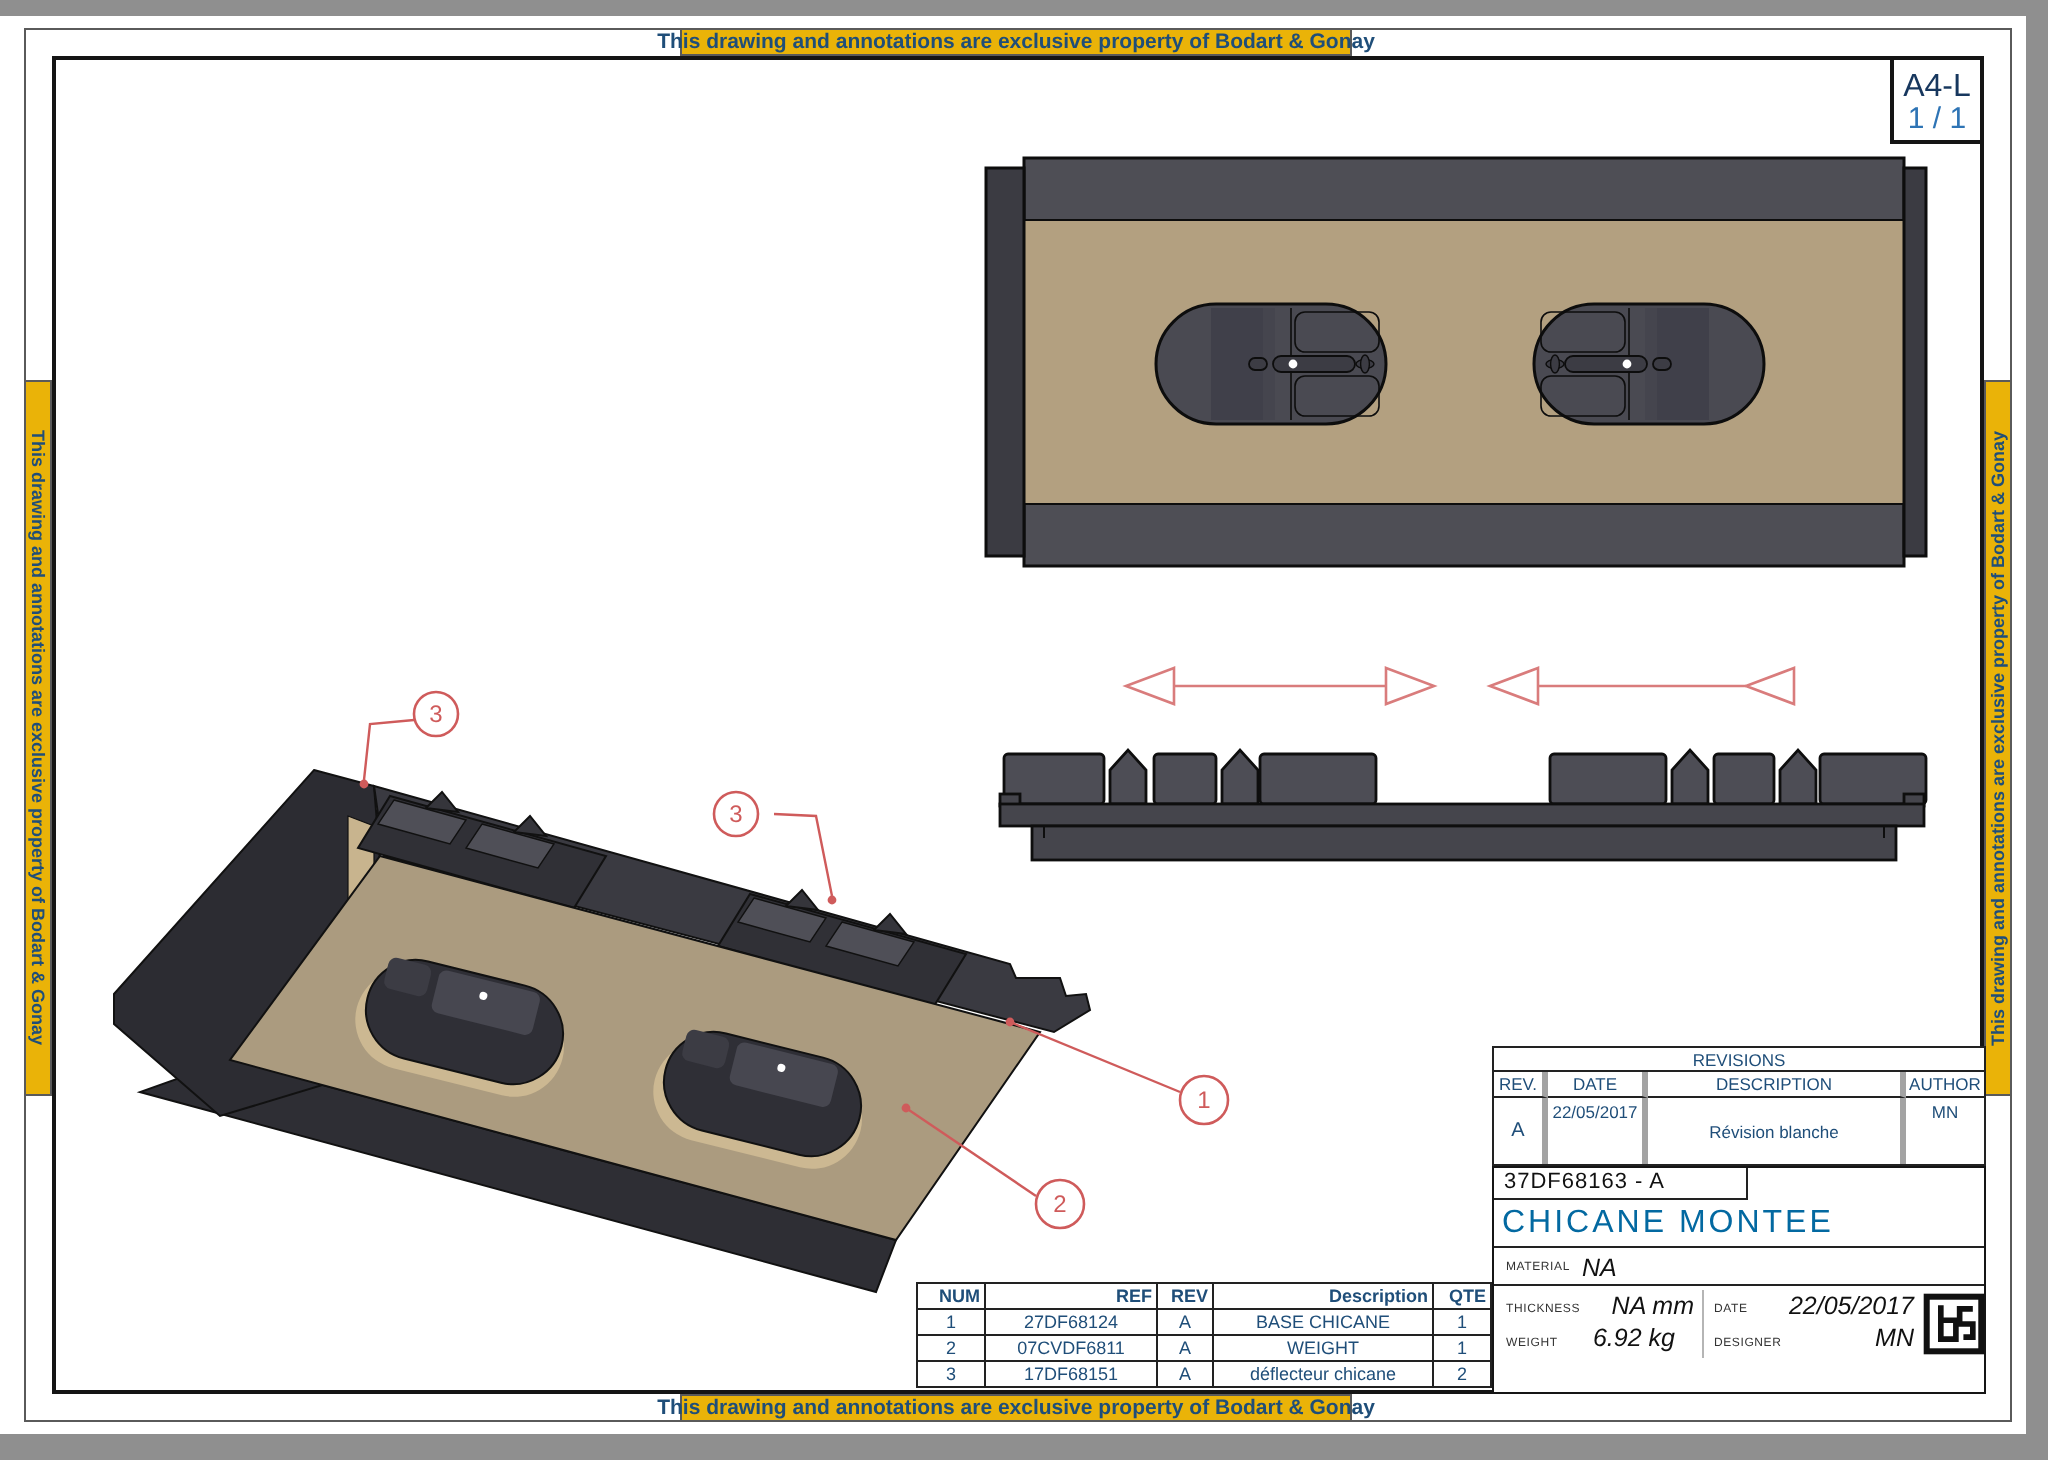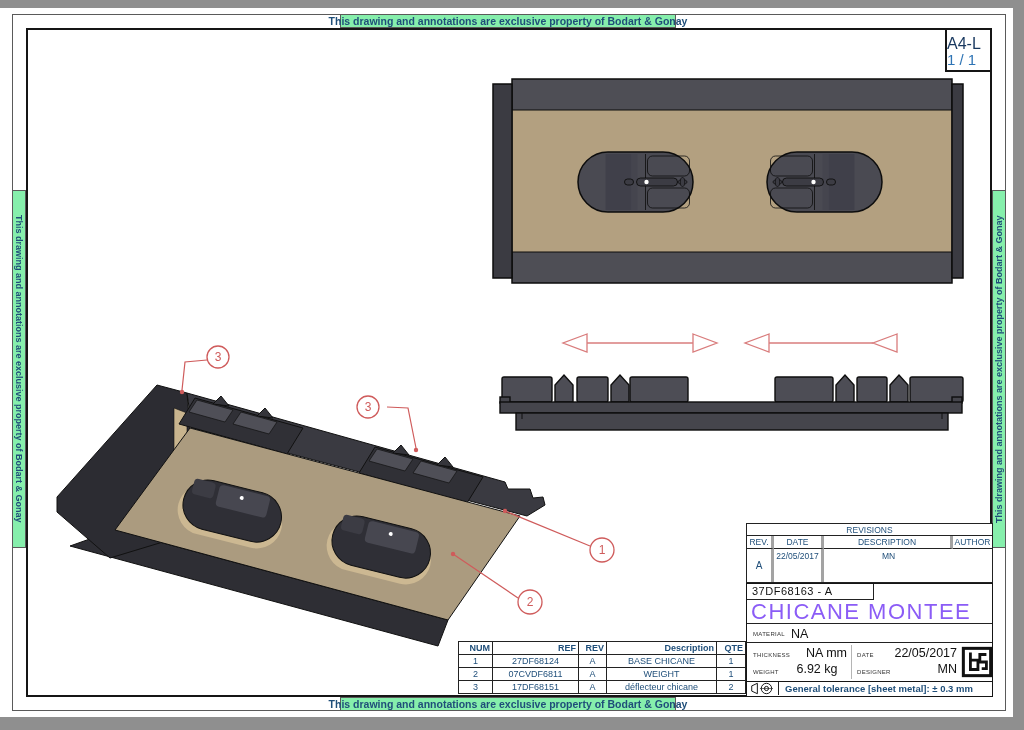--- a/index.html
+++ b/index.html
@@ -1,29 +1,29 @@
 <!DOCTYPE html>
 <html><head>
 <meta charset="utf-8">
 <style>
   html,body{margin:0;padding:0;background:#8f8f8f;font-family:"Liberation Sans",sans-serif;}
   .stage{position:relative;width:1024px;height:730px;background:#8f8f8f;overflow:hidden;}
   .sheet{position:absolute;left:0;top:8px;width:1013px;height:709px;background:#ffffff;}
   .abs{position:absolute;}
   .outer-border{left:12px;top:6px;width:994px;height:697px;border:1px solid #5a5a5a;box-sizing:border-box;}
   .inner-border{left:26px;top:20px;width:966px;height:669px;border:2px solid #151515;box-sizing:border-box;}
-  .banner{background:#86efac;border:1px solid #5a5a5a;box-sizing:border-box;color:#1f4e79;
+  .banner{background:#eab308;border:1px solid #5a5a5a;box-sizing:border-box;color:#1f4e79;
           font-weight:bold;font-size:10.5px;display:flex;align-items:center;justify-content:center;white-space:nowrap;}
   .banner-top{left:340px;top:6px;width:336px;height:14px;}
   .banner-bottom{left:340px;top:689px;width:336px;height:14px;}
   .banner-side{width:14px;height:358px;top:182px;font-size:9px;}
   .banner-left{left:12px;writing-mode:vertical-rl;}
   .banner-right{left:992px;writing-mode:vertical-rl;transform:rotate(180deg);}
   .format-box{left:945px;top:20px;width:47px;height:44px;border:2px solid #151515;box-sizing:border-box;
-              display:flex;flex-direction:column;justify-content:center;background:#fff;}
+              display:flex;flex-direction:column;align-items:center;justify-content:center;background:#fff;}
   .format-label{font-size:16px;color:#17375e;line-height:18px;}
   .sheet-index{font-size:15px;color:#2e74b5;line-height:13px;}
 
   
   table.parts{position:absolute;left:458px;top:633px;border-collapse:collapse;background:#fff;}
   table.parts th,table.parts td{border:1px solid #222;font-size:9px;color:#1f4e79;text-align:center;
       height:13px;padding:0 2px;font-weight:normal;box-sizing:border-box;}
   table.parts th{font-weight:bold;text-align:right;}
   .cw0{width:34px}.cw1{width:86px}.cw2{width:28px}.cw3{width:110px}.cw4{width:29px}
 
@@ -34,26 +34,26 @@
   .rev-table div{border-right:3px solid #a3a3a3;border-bottom:1px solid #222;display:flex;align-items:center;
                  justify-content:center;box-sizing:border-box;overflow:hidden;}
   .rev-title{grid-column:1/5;}
   .rt-top{align-items:flex-start !important;padding-top:2px;}
   .no-r{border-right:none !important;text-align:right;} .no-b{border-bottom:none !important;}
 
   
   .title-block{left:746px;top:575px;width:247px;height:114px;border:1.5px solid #151515;box-sizing:border-box;background:#fff;}
   .tb-partnum{left:0;top:0;width:127px;height:16px;border-right:1px solid #222;border-bottom:1px solid #222;
               box-sizing:border-box;font-size:11px;color:#111;line-height:15px;padding-left:5px;letter-spacing:.5px;}
-  .tb-title{left:0;top:16px;width:245px;height:23px;font-size:22px;color:#8b5cf6;letter-spacing:1.5px;line-height:24px;padding-left:4px;white-space:nowrap;}
+  .tb-title{left:0;top:16px;width:245px;height:23px;font-size:16px;color:#0369a1;letter-spacing:1.5px;line-height:24px;padding-left:4px;white-space:nowrap;}
   .tb-material{left:0;top:39px;width:245px;height:19px;border-top:1px solid #222;box-sizing:border-box;}
   .tb-mid{left:0;top:58px;width:245px;height:39px;border-top:1px solid #222;box-sizing:border-box;}
   .tb-bottom{left:0;top:97px;width:245px;height:14px;border-top:1.5px solid #151515;box-sizing:border-box;display:flex;align-items:center;}
   .lbl{position:absolute;font-size:6px;color:#333;letter-spacing:.3px;}
-  .val{position:absolute;font-size:12.5px;color:#111;white-space:nowrap;}
+  .val{position:absolute;font-size:12.5px;color:#111;white-space:nowrap;font-style:italic;}
   .val-r{text-align:right;}
   .mid-div{position:absolute;left:104px;top:2px;width:1px;height:34px;background:#b5b5b5;}
   .proj-cell{width:32px;height:100%;border-right:1px solid #222;box-sizing:border-box;display:flex;align-items:center;justify-content:center;}
   .tol-text{font-size:9.5px;font-weight:bold;color:#1f4e79;padding-left:6px;white-space:nowrap;}
   .logo-box{position:absolute;left:214px;top:2px;}
 </style>
 </head>
 <body>
 
 <div class="stage">
@@ -253,20 +253,21 @@
     </table>
 
     <div class="abs rev-table">
       <div class="rev-title no-r">REVISIONS</div>
       <div>REV.</div>
       <div>DATE</div>
       <div>DESCRIPTION</div>
       <div class="no-r">AUTHOR</div>
       <div class="no-b" style="font-size:10px;">A</div>
       <div class="no-b rt-top">22/05/2017</div>
+      <div class="no-b">Révision blanche</div>
       <div class="no-b no-r rt-top">MN</div>
     </div>
 
     <div class="abs title-block">
       <div class="abs tb-partnum">37DF68163 - A</div>
       <div class="abs tb-title">CHICANE MONTEE</div>
 
       <div class="abs tb-material">
         <span class="lbl" style="left:6px;top:7px;">MATERIAL</span>
         <span class="val" style="left:44px;top:3px;">NA</span>
@@ -282,27 +283,16 @@
         <span class="val val-r" style="left:134px;top:3px;width:76px;">22/05/2017</span>
         <span class="lbl" style="left:110px;top:26px;">DESIGNER</span>
         <span class="val val-r" style="left:134px;top:19px;width:76px;">MN</span>
         <svg class="logo-box" width="32" height="34" viewBox="0 0 34 34">
           <rect x="2.5" y="2.5" width="29" height="29" fill="#fff" stroke="#111" stroke-width="3.2"></rect>
           <path d="M10,7 L10,25 L18,25 L18,15 L10,15" fill="none" stroke="#111" stroke-width="3"></path>
           <path d="M27,9 L20,9 L20,17 L27,17 L27,24 L22,24" fill="none" stroke="#111" stroke-width="3"></path>
         </svg>
       </div>
 
-      <div class="abs tb-bottom">
-        <div class="proj-cell">
-          <svg width="26" height="13" viewBox="0 0 30 15">
-            <path d="M2,4.5 L8.5,1.5 L8.5,13.5 L2,10.5 Z" fill="none" stroke="#111" stroke-width="1.1"></path>
-            <circle cx="19" cy="7.5" r="6" fill="none" stroke="#111" stroke-width="1.1"></circle>
-            <circle cx="19" cy="7.5" r="2.4" fill="none" stroke="#111" stroke-width="1.1"></circle>
-            <line x1="11.5" y1="7.5" x2="26.5" y2="7.5" stroke="#111" stroke-width="0.7"></line>
-          </svg>
-        </div>
-        <div class="tol-text">General tolerance [sheet metal]: ± 0.3 mm</div>
-      </div>
     </div>
 
   </div>
 </div>
 
 </body></html>

